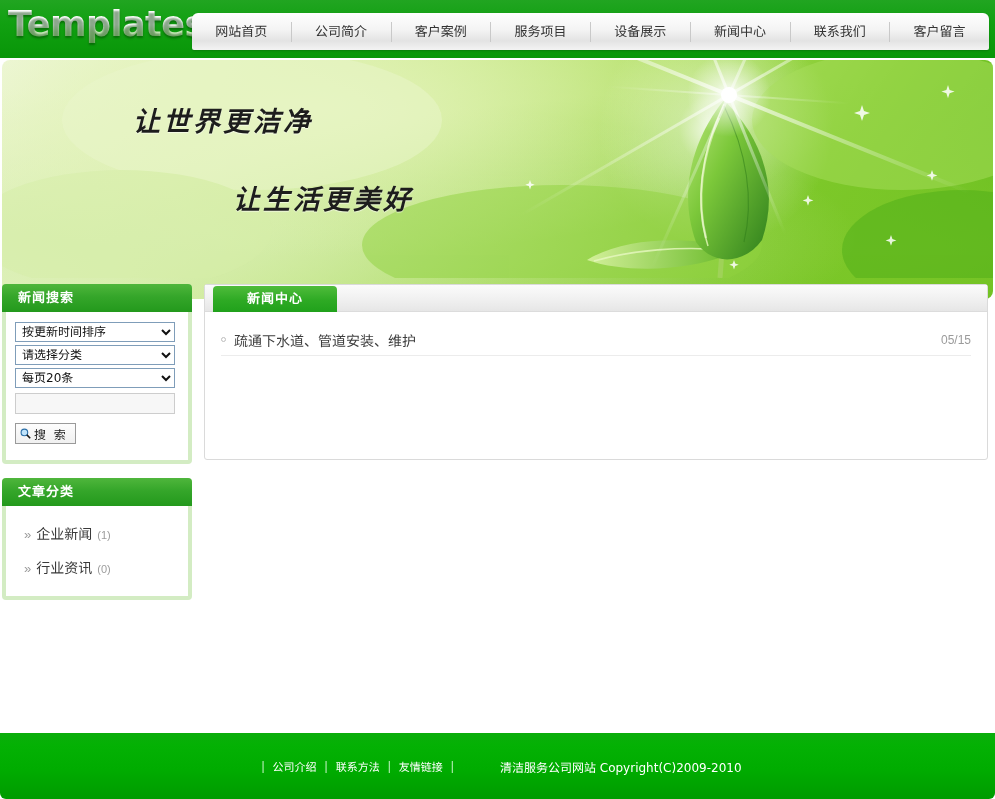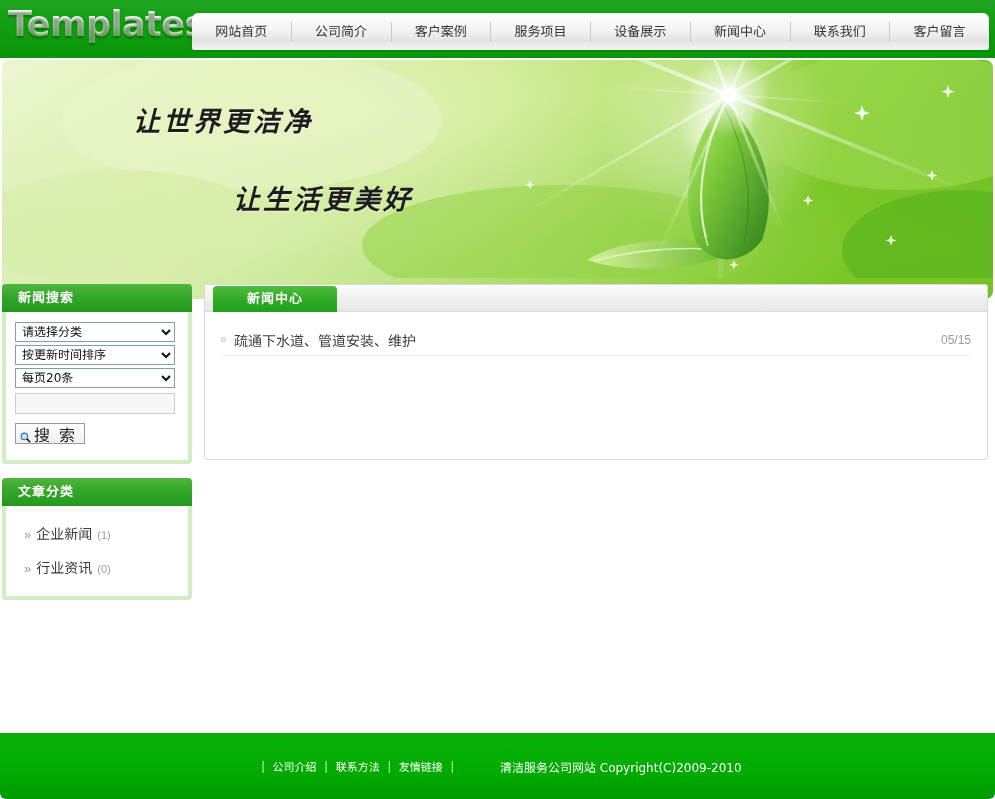--- a/index.html
+++ b/index.html
@@ -106,21 +106,21 @@
     border: 1px solid #cdcdcd; background: #f7f7f7;
     font-family: "DejaVu Sans", "Liberation Sans", sans-serif; font-size: 12px;
     padding: 1px 3px;
   }
   .search-btn {
     display: inline-flex; align-items: center; gap: 3px;
     height: 21px; padding: 0 7px 0 4px;
     border: 1px solid #9a9a9a;
     background: linear-gradient(to bottom, #fdfdfd 0%, #f0f0f0 100%);
     font-family: "DejaVu Sans", "Liberation Sans", sans-serif;
-    font-size: 16px; color: #222; cursor: pointer; letter-spacing: 2px;
+    font-size: 12px; color: #222; cursor: pointer; letter-spacing: 2px;
   }
   .mag { width: 11px; height: 11px; display:inline-block; }
   .cat-body { padding: 10px 0 12px 0; }
   .cat-item {
     display: flex; align-items: baseline; gap: 5px;
     padding: 7px 0 7px 18px; cursor: pointer;
   }
   .cat-arrow { color: #9a9a9a; font-size: 13px; }
   .cat-label {
     font-family: "DejaVu Sans", "Liberation Sans", sans-serif;
@@ -296,24 +296,24 @@
     <div class="slogan1">让世界更洁净</div>
     <div class="slogan2">让生活更美好</div>
   </div>
 
   <div class="sidebar">
 
     <div class="panel-frame">
       <div class="panel-head">新闻搜索</div>
       <div class="panel-body search-body">
         <select class="sb-select">
-          <option>请选择分类</option>
+          <option>按更新时间排序</option>
         </select>
         <select class="sb-select">
-          <option>按更新时间排序</option>
+          <option>请选择分类</option>
         </select>
         <select class="sb-select">
           <option>每页20条</option>
         </select>
         <input class="sb-text" type="text" placeholder="" style="">
         <button class="search-btn">
           <span class="mag">
             <svg width="11" height="11" viewBox="0 0 11 11">
               <circle cx="4.4" cy="4.4" r="3.3" fill="#bfe3fb" stroke="#2c6fa8" stroke-width="1.1"></circle>
               <line x1="6.9" y1="6.9" x2="10.2" y2="10.2" stroke="#1a1a1a" stroke-width="1.6"></line>

